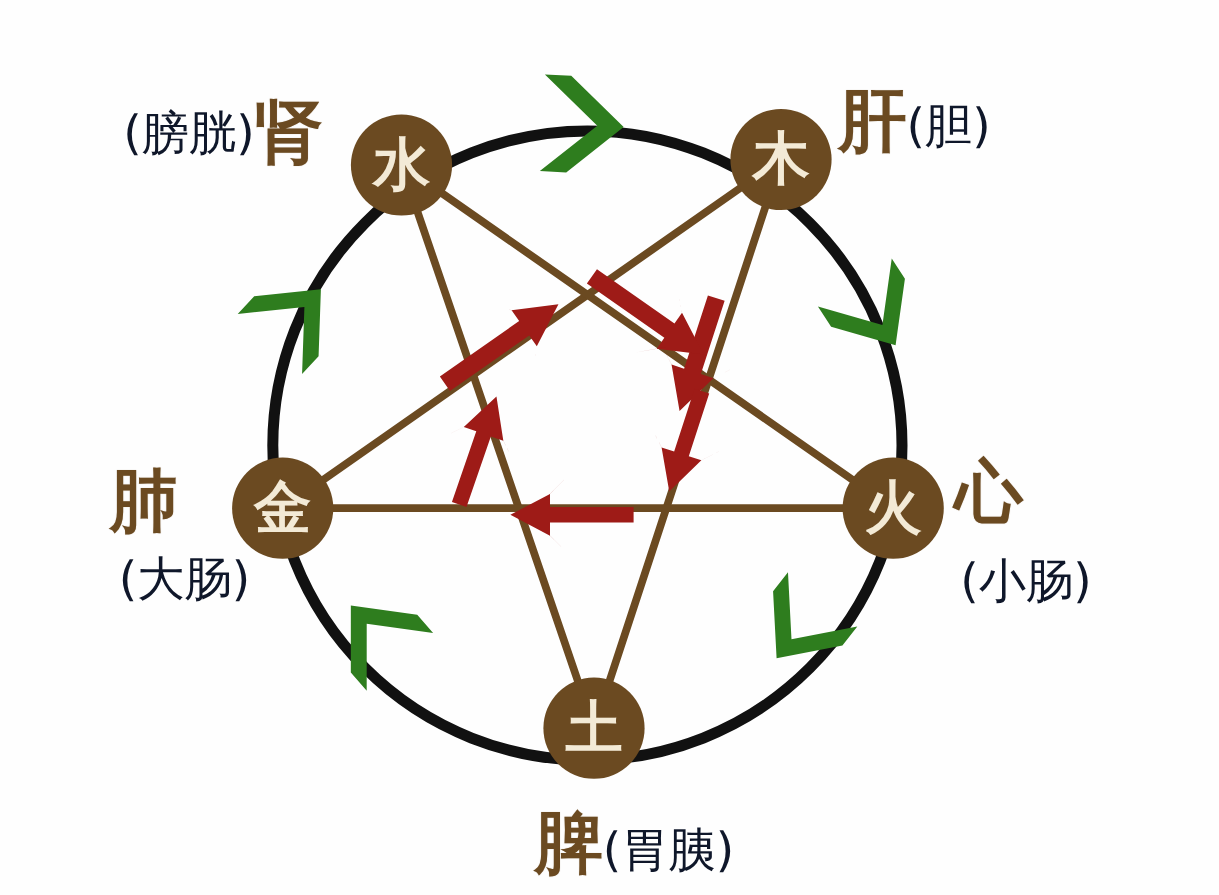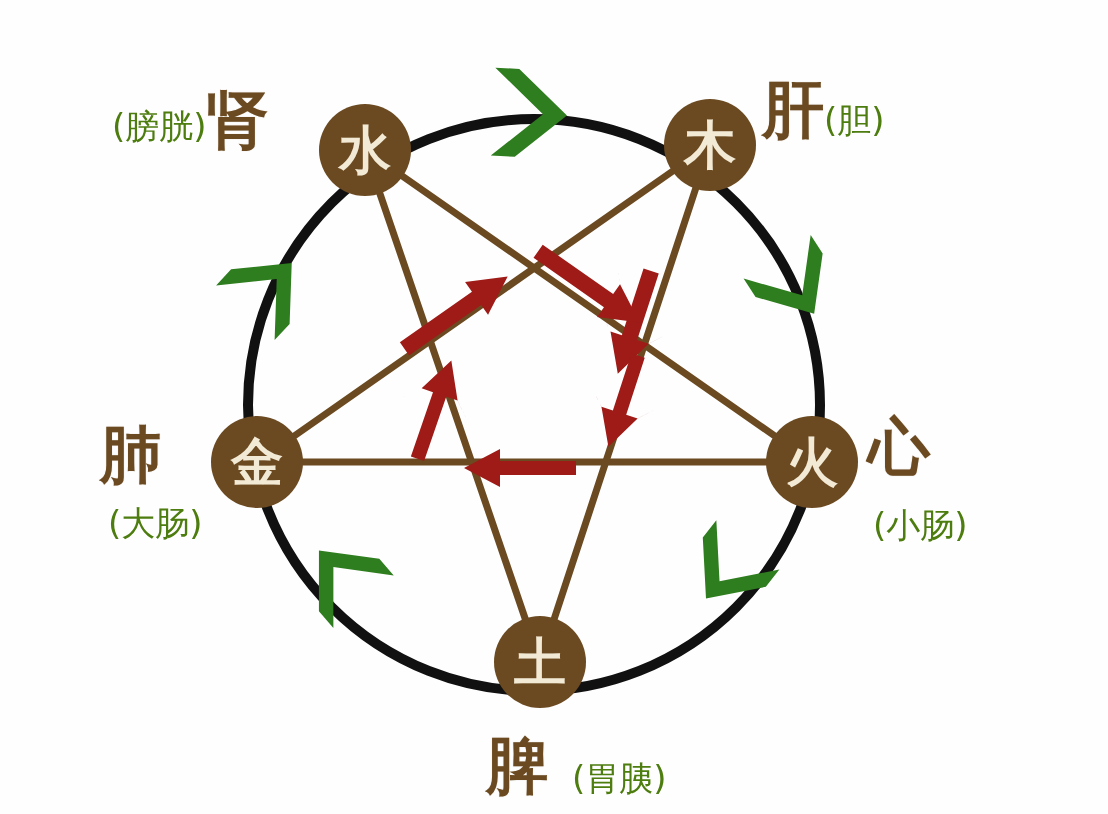--- a/index.html
+++ b/index.html
@@ -34,23 +34,23 @@
     font-family: "DejaVu Sans", "Liberation Sans", sans-serif;
   }
   .organ-main {
     color: #6b4a21;
     font-weight: 700;
     font-size: 62px;
     letter-spacing: 0;
     text-shadow: 0 0 1px rgba(107,74,33,0.35);
   }
   .organ-sub {
-    color: #4d7c0f;
+    color: #0f172a;
     font-weight: 500;
-    font-size: 34px;
+    font-size: 43px;
   }
   .label-row {
     position: absolute;
     display: flex;
     align-items: flex-end;
     white-space: nowrap;
   }
   .node-glyph {
     font-size: 52px;
     font-weight: 700;
@@ -182,16 +182,16 @@
 
   <div class="label" style="left:100px; top:424px;">
     <span class="organ-main">肺</span>
   </div>
   <div class="label" style="left:108px; top:506px;">
     <span class="organ-sub">(大肠)</span>
   </div>
 
   <div class="label-row" style="left:486px; top:724px;">
     <span class="organ-main">脾</span>
-    <span class="organ-sub" style="padding-bottom:6px;margin-left:24px;">(胃胰)</span>
+    <span class="organ-sub" style="padding-bottom:6px;">(胃胰)</span>
   </div>
 
 </div>
 
 </body></html>

